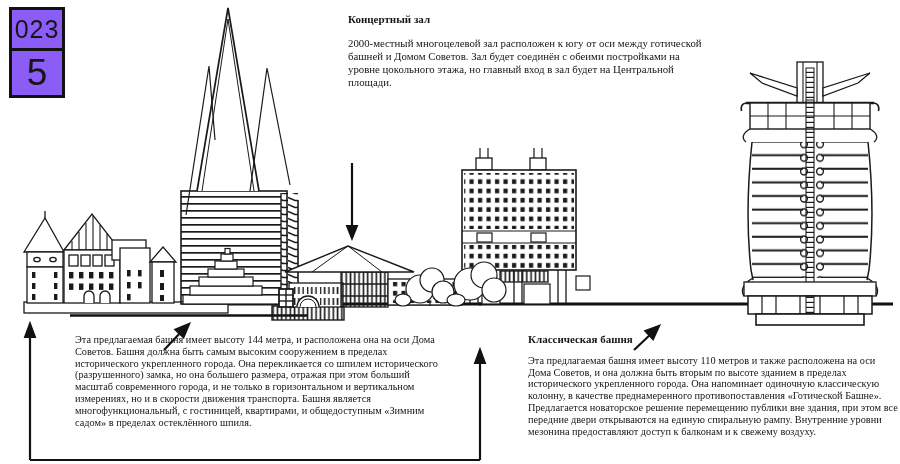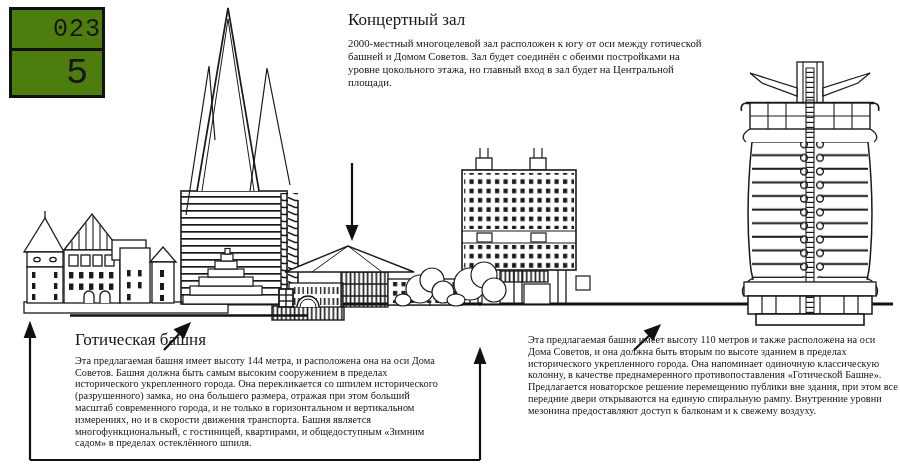--- a/index.html
+++ b/index.html
@@ -8,30 +8,29 @@
     width:900px;height:464px;
     background:#ffffff;
     overflow:hidden;
     font-family:"Liberation Serif", serif;
     color:#161616;
   }
   .drawing{position:absolute;left:0;top:0;}
   
   .sheet-badge{position:absolute;left:9px;top:7px;}
   .sheet-box{
-    width:50px;border:3.5px solid #111;background:#4d7c0f;
+    width:50px;border:3.5px solid #111;background:#8b5cf6;
     display:flex;align-items:center;justify-content:center;
-    font-family:Liberation Mono, monospace;
-    padding-left:40px;
+    font-family:Liberation Sans, sans-serif;
   }
   .sheet-box.top{height:38px;font-size:25px;letter-spacing:1px;}
   .sheet-box.bottom{height:44px;font-size:37px;margin-top:-3.5px;}
   
   .text{position:absolute;}
-  .text h3{margin:0 0 11px 0;font-size:17px;font-weight:normal;}
+  .text h3{margin:0 0 11px 0;font-size:11px;font-weight:bold;}
   .text p{margin:0 0 11px 0;}
   .block-concert{left:348px;top:13px;width:358px;font-size:10.8px;line-height:13px;}
   .block-gothic{left:75px;top:334px;width:364px;font-size:10.3px;line-height:11.8px;}
   .block-gothic h3{margin-bottom:9px;}
   .block-classical{left:528px;top:334px;width:372px;font-size:10.3px;line-height:11.8px;}
   .block-classical h3{margin-bottom:9px;}
 </style>
 </head>
 <body>
 
@@ -299,21 +298,21 @@
     <div class="sheet-box top">023</div>
     <div class="sheet-box bottom">5</div>
   </div>
 
   <section class="text block-concert">
     <h3>Концертный зал</h3>
     <p>2000-местный многоцелевой зал расположен к югу от оси между готической башней и Домом Советов. Зал будет соединён с обеими постройками на уровне цокольного этажа, но главный вход в зал будет на Центральной площади.</p>
   </section>
 
   <section class="text block-gothic">
-    <h3>Готическая башня</h3>
     <p>Эта предлагаемая башня имеет высоту 144 метра, и расположена она на оси Дома Советов. Башня должна быть самым высоким сооружением в пределах исторического укрепленного города. Она перекликается со шпилем исторического (разрушенного) замка, но она большего размера, отражая при этом больший масштаб современного города, и не только в горизонтальном и вертикальном измерениях, но и в скорости движения транспорта. Башня является многофункциональный, с гостиницей, квартирами, и общедоступным «Зимним садом» в пределах остеклённого шпиля.</p>
   </section>
 
   <section class="text block-classical">
+    <h3>Классическая башня</h3>
     <p>Эта предлагаемая башня имеет высоту 110 метров и также расположена на оси Дома Советов, и она должна быть вторым по высоте зданием в пределах исторического укрепленного города. Она напоминает одиночную классическую колонну, в качестве преднамеренного противопоставления «Готической Башне». Предлагается новаторское решение перемещению публики вне здания, при этом все передние двери открываются на единую спиральную рампу. Внутренние уровни мезонина предоставляют доступ к балконам и к свежему воздуху.</p>
   </section>
 
 </div>
 
 </body></html>

